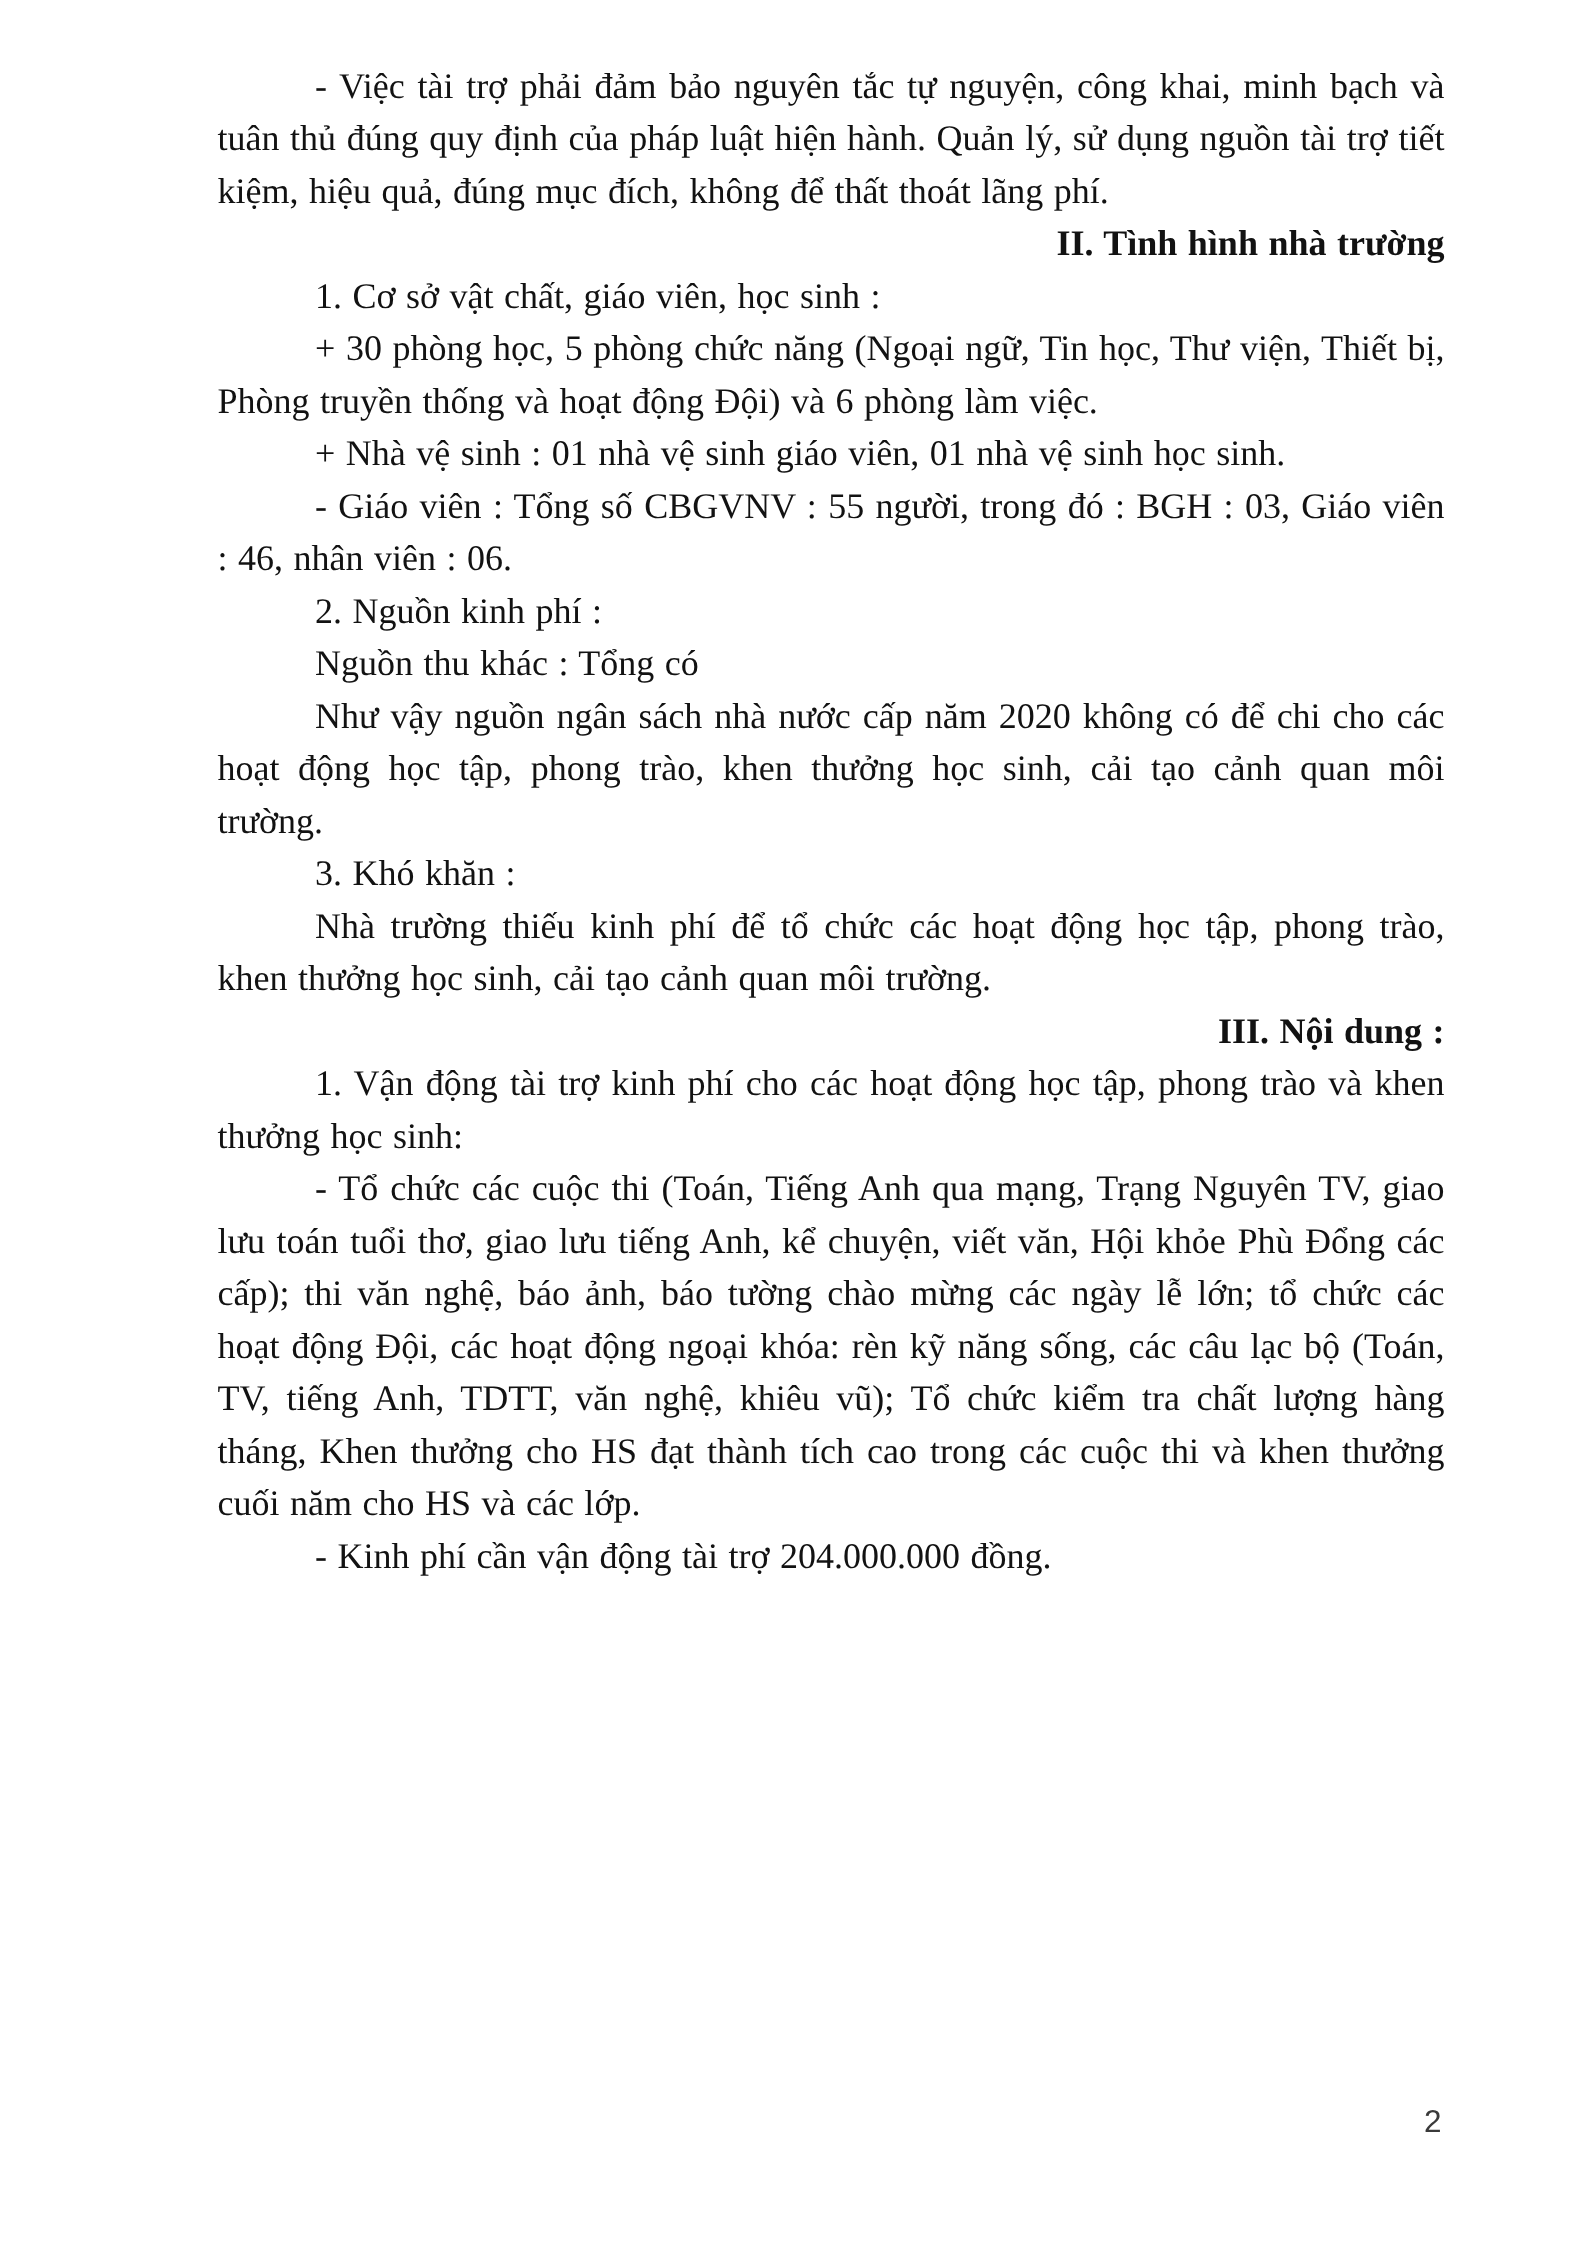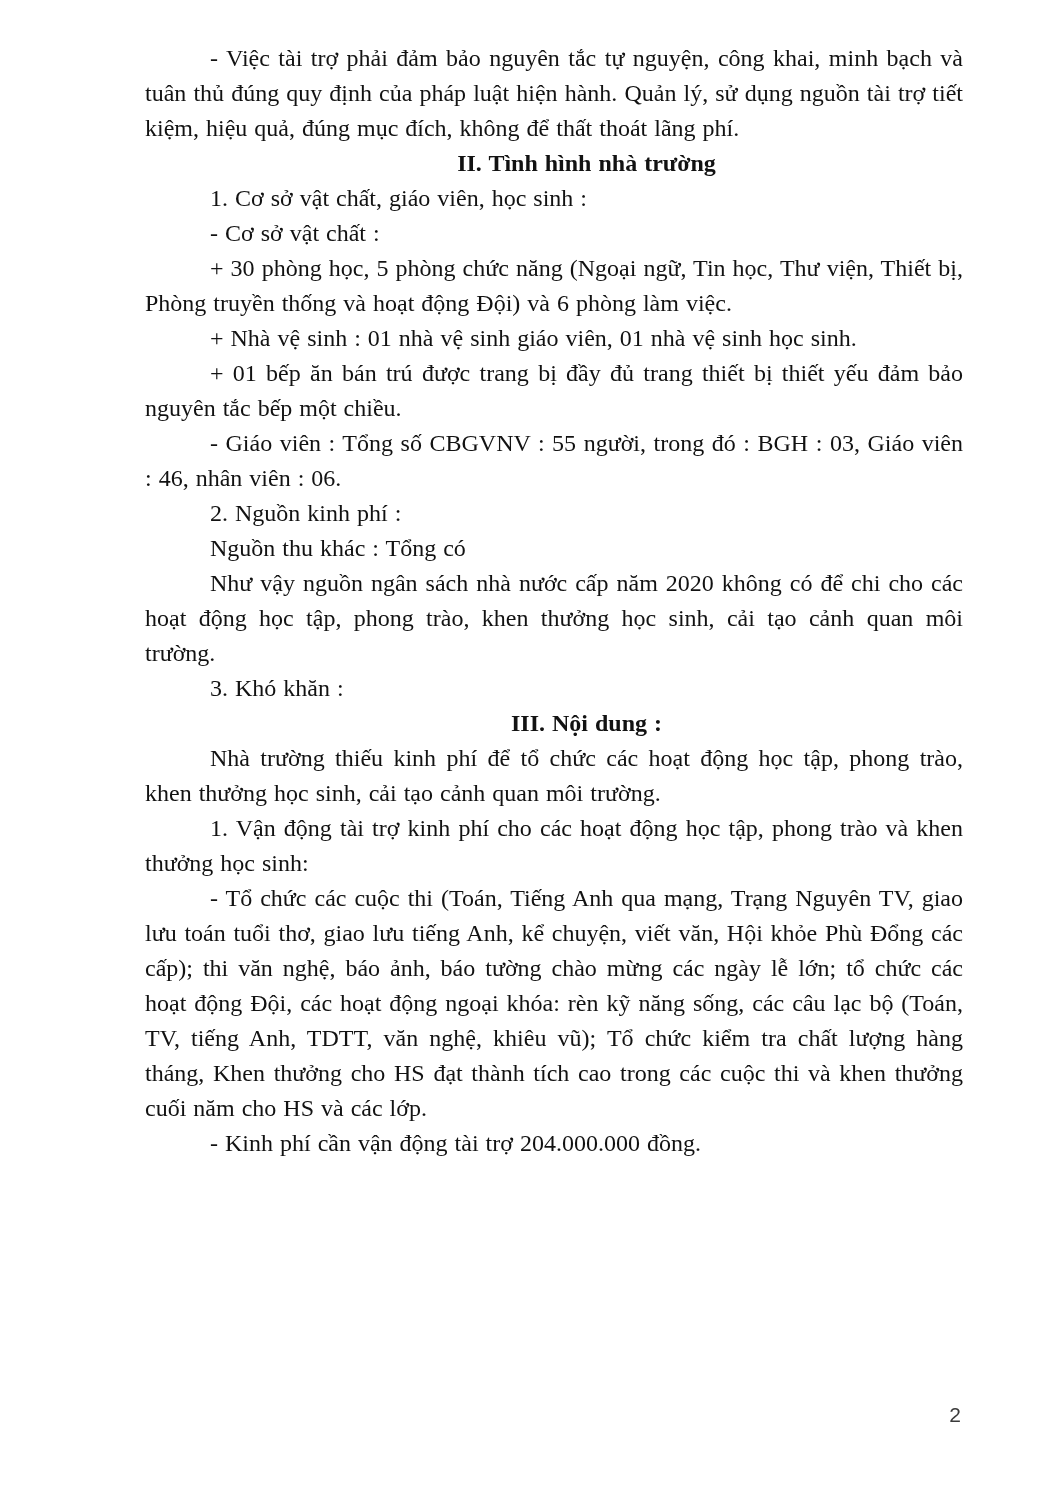--- a/index.html
+++ b/index.html
@@ -28,47 +28,45 @@
   .para {
     margin: 0;
     font-size: 24px;
     line-height: 35px;
     text-align: justify;
     text-indent: 65px;
     word-spacing: 1px;
   }
   .para.bold {
     font-weight: bold;
-    text-align: center;
+    text-align: right;
   }
   .page-number {
     position: absolute;
     top: 1403px;
     right: 100px;
     font-size: 21px;
     color: #3a3a3a;
     font-family: "Liberation Sans", "DejaVu Sans", sans-serif;
   }
 </style>
 </head>
 <body>
 
 <div class="page">
   <p class="para">- Việc tài trợ phải đảm bảo nguyên tắc tự nguyện, công khai, minh bạch và tuân thủ đúng quy định của pháp luật hiện hành. Quản lý, sử dụng nguồn tài trợ tiết kiệm, hiệu quả, đúng mục đích, không để thất thoát lãng phí.</p>
   <p class="para bold">II. Tình hình nhà trường</p>
   <p class="para">1. Cơ sở vật chất, giáo viên, học sinh :</p>
-  <p class="para">- Cơ sở vật chất :</p>
   <p class="para">+ 30 phòng học, 5 phòng chức năng (Ngoại ngữ, Tin học, Thư viện, Thiết bị, Phòng truyền thống và hoạt động Đội) và 6 phòng làm việc.</p>
   <p class="para">+ Nhà vệ sinh : 01 nhà vệ sinh giáo viên, 01 nhà vệ sinh học sinh.</p>
-  <p class="para">+ 01 bếp ăn bán trú được trang bị đầy đủ trang thiết bị thiết yếu đảm bảo nguyên tắc bếp một chiều.</p>
   <p class="para">- Giáo viên : Tổng số CBGVNV : 55 người, trong đó : BGH : 03, Giáo viên : 46, nhân viên : 06.</p>
   <p class="para">2. Nguồn kinh phí :</p>
   <p class="para">Nguồn thu khác : Tổng có</p>
   <p class="para">Như vậy nguồn ngân sách nhà nước cấp năm 2020 không có để chi cho các hoạt động học tập, phong trào, khen thưởng học sinh, cải tạo cảnh quan môi trường.</p>
   <p class="para">3. Khó khăn :</p>
+  <p class="para">Nhà trường thiếu kinh phí để tổ chức các hoạt động học tập, phong trào, khen thưởng học sinh, cải tạo cảnh quan môi trường.</p>
   <p class="para bold">III. Nội dung :</p>
-  <p class="para">Nhà trường thiếu kinh phí để tổ chức các hoạt động học tập, phong trào, khen thưởng học sinh, cải tạo cảnh quan môi trường.</p>
   <p class="para">1. Vận động tài trợ kinh phí cho các hoạt động học tập, phong trào và khen thưởng học sinh:</p>
   <p class="para">- Tổ chức các cuộc thi (Toán, Tiếng Anh qua mạng, Trạng Nguyên TV, giao lưu toán tuổi thơ, giao lưu tiếng Anh, kể chuyện, viết văn, Hội khỏe Phù Đổng các cấp); thi văn nghệ, báo ảnh, báo tường chào mừng các ngày lễ lớn; tổ chức các hoạt động Đội, các hoạt động ngoại khóa: rèn kỹ năng sống, các câu lạc bộ (Toán, TV, tiếng Anh, TDTT, văn nghệ, khiêu vũ); Tổ chức kiểm tra chất lượng hàng tháng, Khen thưởng cho HS đạt thành tích cao trong các cuộc thi và khen thưởng cuối năm cho HS và các lớp.</p>
   <p class="para">- Kinh phí cần vận động tài trợ 204.000.000 đồng.</p>
 
   <div class="page-number">2</div>
 </div>
 
 </body></html>

